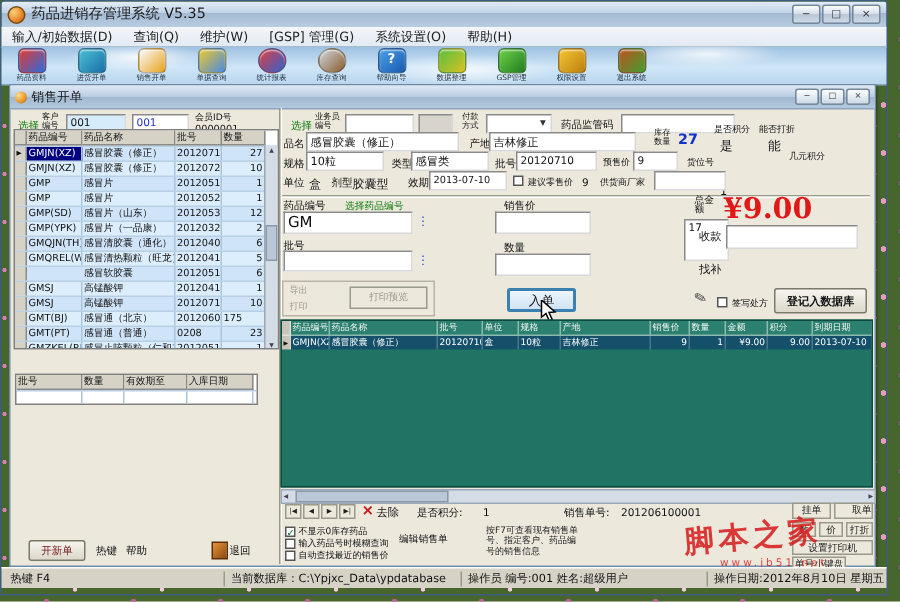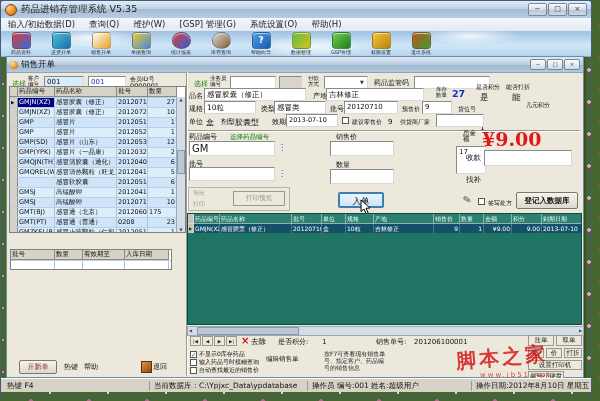--- a/index.html
+++ b/index.html
@@ -424,21 +424,21 @@
               <span class="flatbtn navbtn" style="margin-right: 1px;">▶</span>
               <span class="flatbtn navbtn" style="margin-right: 1px;">▶|</span>
             </div>
           <span class="abs red-x" style="left:233px;top:264px;">×</span>
           <span class="abs lbl" style="left:243px;top:266px;font-size:7.5px;">去除</span>
           <span class="abs lbl" style="left:270px;top:266px;font-size:7px;">是否积分:</span>
           <span class="abs lbl" style="left:314px;top:266px;font-size:7px;">1</span>
           <span class="abs lbl" style="left:368px;top:266px;font-size:7px;">销售单号:</span>
           <span class="abs lbl" style="left:406px;top:266px;font-size:7px;">201206100001</span>
           <span class="abs flatbtn" style="left:520px;top:263px;width:26px;height:11px;">挂单</span>
-          <span class="abs flatbtn" style="left:548px;top:263px;width:26px;height:11px;">取单</span>
+          <span class="abs flatbtn" style="left:548px;top:263px;width:26px;height:11px;text-align:right;">取单</span>
 
           <div class="abs" style="left:182px;top:278px;" id="cb-block">
               <div class="cbrow">
                 <span class="cbx" style="margin-right: 2px;">✓</span>
                 <span>不显示0库存药品</span>
               </div>
               <div class="cbrow">
                 <span class="cbx" style="margin-right: 2px;"></span>
                 <span>输入药品号时模糊查询</span>
               </div>

